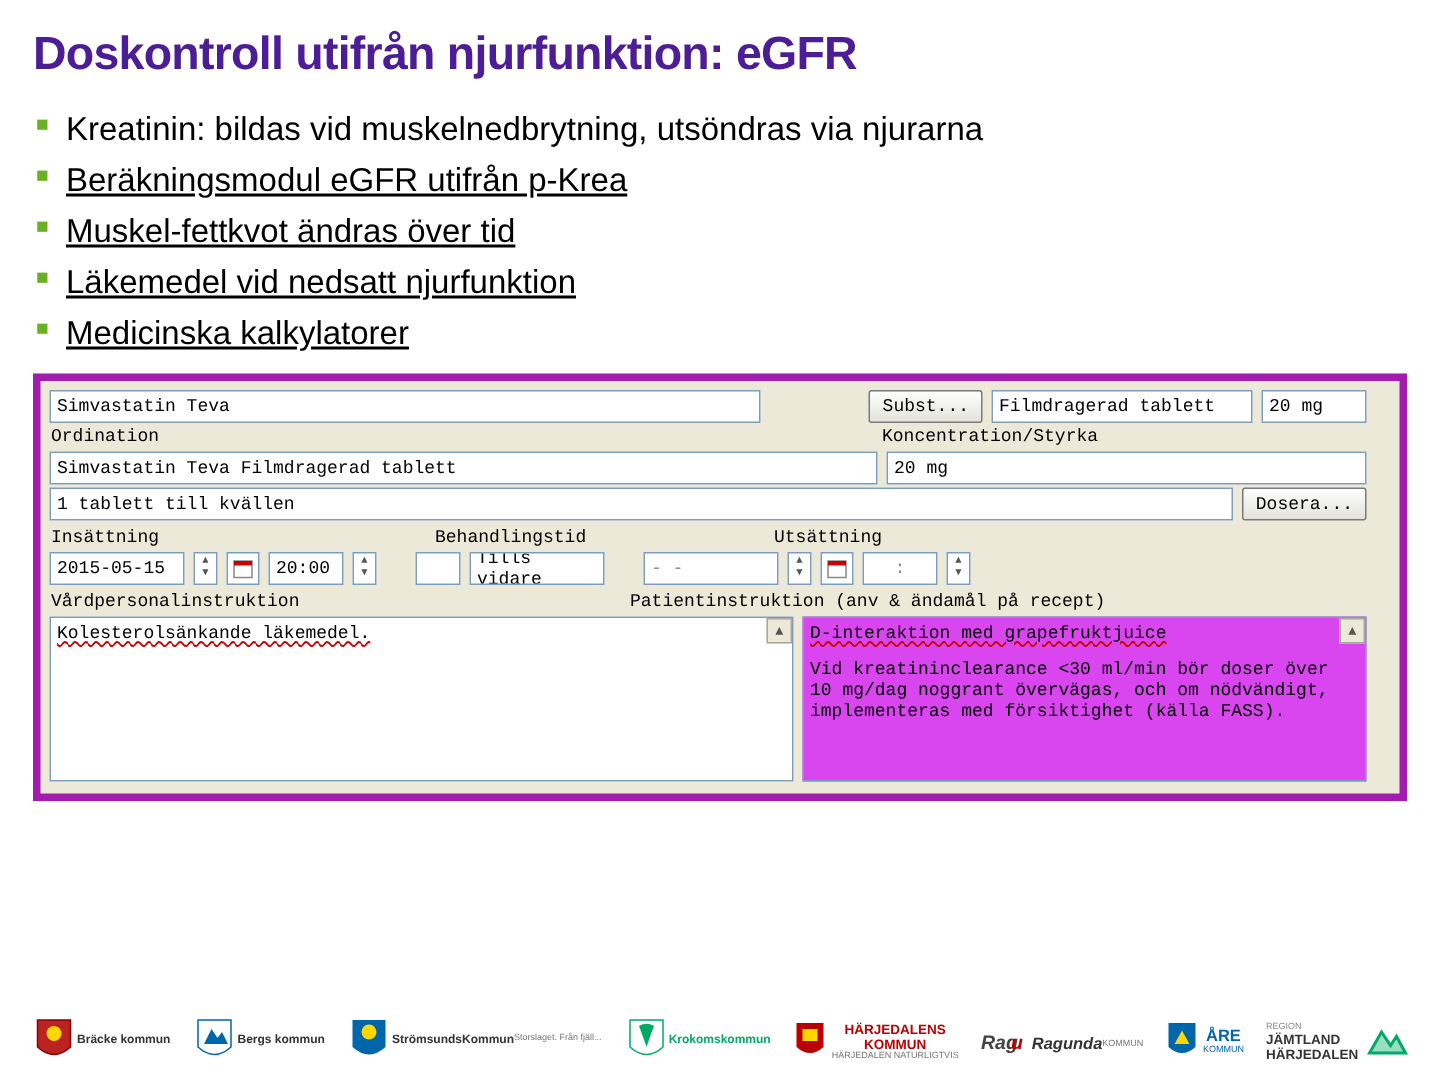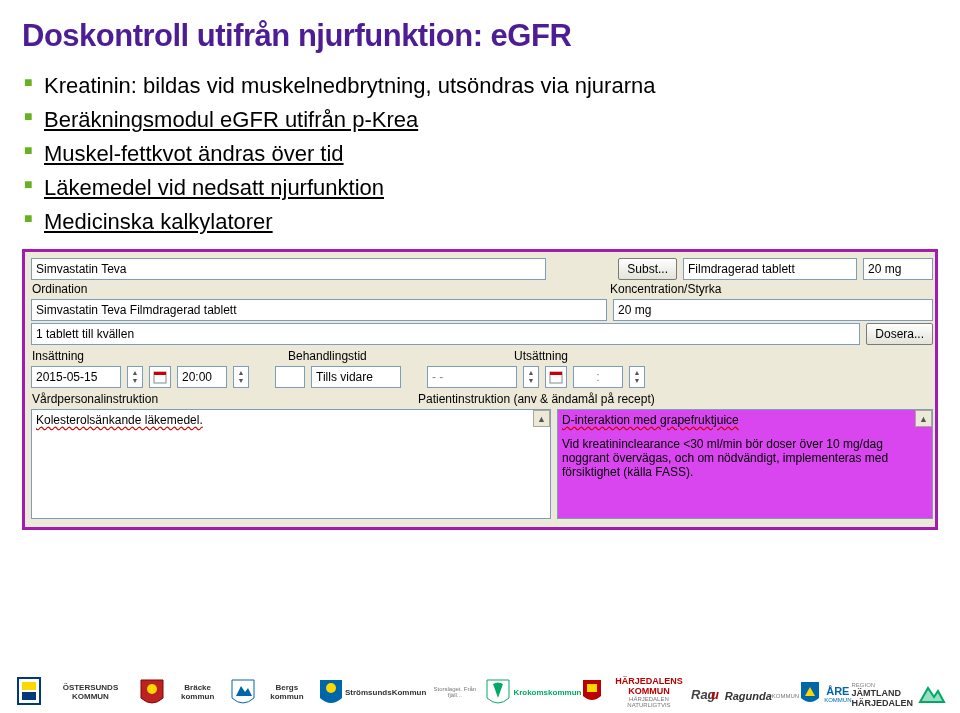--- a/index.html
+++ b/index.html
@@ -33,24 +33,24 @@
     content: "■";
     position: absolute;
     left: 0;
     top: 2px;
     color: #6ab023;
     font-size: 14px;
   }
   ul.bullets li.link { text-decoration: underline; }
   .form-panel {
     margin: 12px 22px 0 22px;
-    border: 3px solid #a21caf;
+    border: 5px solid #a21caf;
     background: #ece9d8;
-    padding: 6px 2px 6px 6px;
-    font-family: Liberation Sans, sans-serif;
+    padding: 6px 22px 6px 6px;
+    font-family: Liberation Mono, monospace;
     font-size: 12px;
     position: relative;
   }
   .row { display: flex; gap: 6px; margin-bottom: 2px; align-items: flex-start; }
   .col { display: flex; flex-direction: column; }
   .label { font-size: 12px; color: #000; margin-bottom: 1px; padding-left: 1px; }
   .field {
     background: #fff;
     border: 1px solid #7e9db9;
     height: 22px;
@@ -236,28 +236,20 @@
       <div>Vid kreatininclearance &lt;30 ml/min bör doser över 10 mg/dag noggrant övervägas, och om nödvändigt, implementeras med försiktighet (källa FASS).</div>
       <div class="scroll-up">▲</div>
     </div>
   </div>
 
 </div>
 
 <div class="footer">
   <div class="logo">
     <svg width="30" height="30">
-        <rect x="4" y="2" width="22" height="26" rx="0" fill="#fff" stroke="#003a7a" stroke-width="2"></rect>
-        <rect x="8" y="6" width="14" height="8" fill="#ffd700"></rect>
-        <rect x="8" y="16" width="14" height="8" fill="#003a7a"></rect>
-      </svg>
-    <div class="lname">ÖSTERSUNDS KOMMUN</div>
-  </div>
-  <div class="logo">
-    <svg width="30" height="30">
         <path d="M4 4 h22 v18 q-11 10 -22 0 z" fill="#b22" stroke="#800"></path>
         <circle cx="15" cy="13" r="5" fill="#ffd700"></circle>
       </svg>
     <div class="lname">Bräcke kommun</div>
   </div>
   <div class="logo">
     <svg width="30" height="30">
         <path d="M4 4 h22 v18 q-11 10 -22 0 z" fill="#fff" stroke="#06a"></path>
         <path d="M8 20 l5 -10 l4 6 l3 -4 l4 8 z" fill="#06a"></path>
       </svg>

